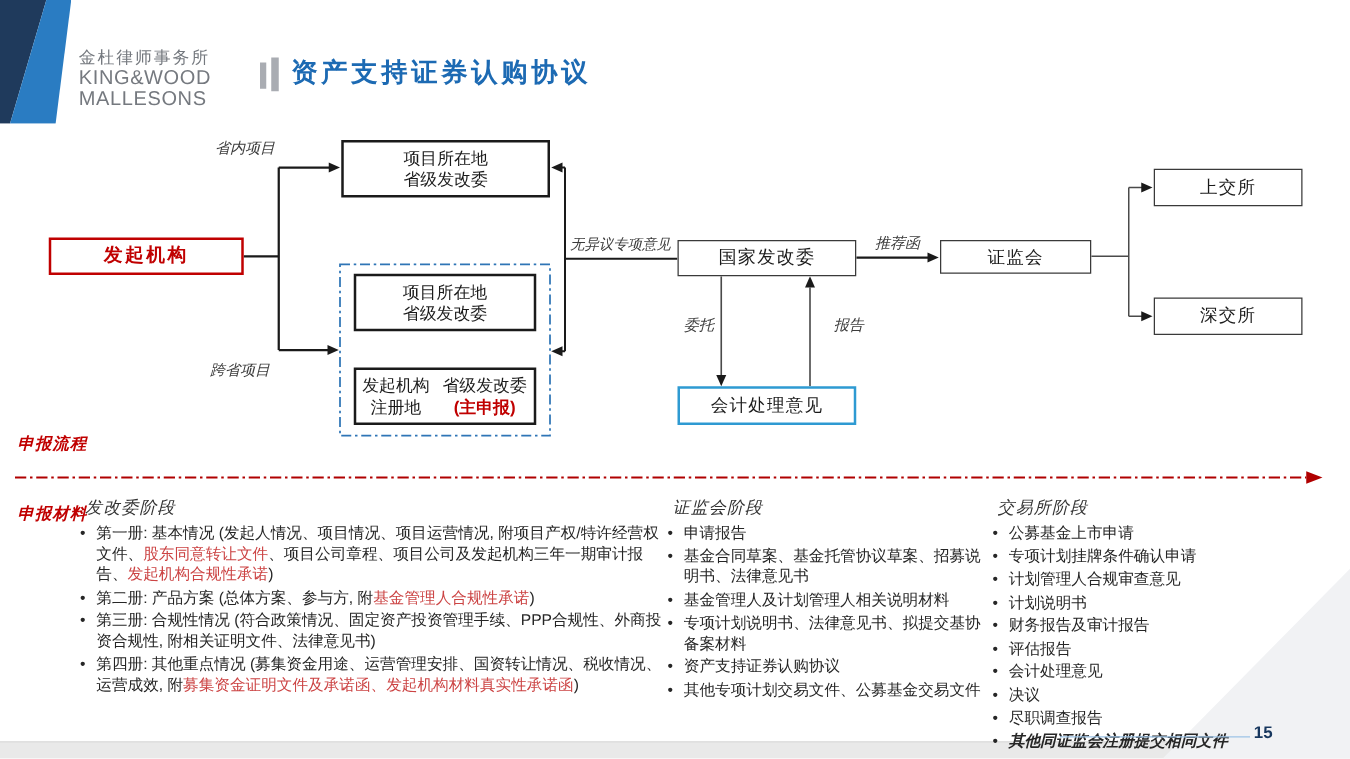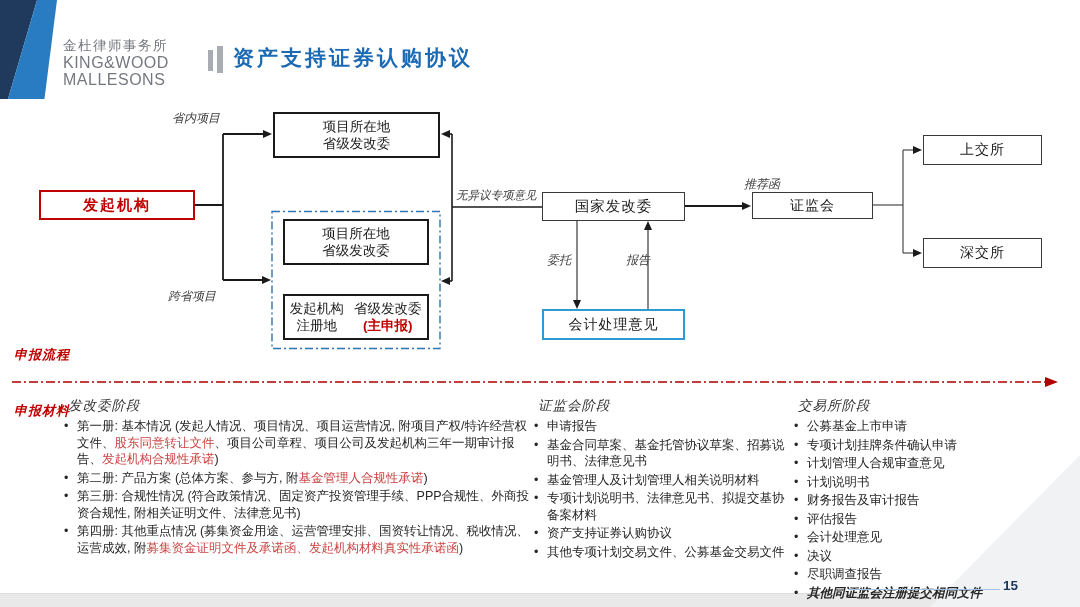--- a/index.html
+++ b/index.html
@@ -146,23 +146,23 @@
     </div>
     <div class="node nt node-nndrc">国家发改委</div>
     <div class="node node-zhongzi">会计处理意见</div>
     <div class="node nt node-csrc">证监会</div>
     <div class="node nt node-sse">上交所</div>
     <div class="node nt node-szse">深交所</div>
 
     <div class="edge-label" style="left:172px;top:10px;">省内项目</div>
     <div class="edge-label" style="left:168px;top:188px;">跨省项目</div>
     <div class="edge-label" style="left:456px;top:88px;font-size:11.5px;">无异议专项意见</div>
-    <div class="edge-label" style="left:700px;top:76px;margin-left:44px;">推荐函</div>
+    <div class="edge-label" style="left:700px;top:86px;">推荐函</div>
     <div class="edge-label" style="left:547px;top:152px;">委托</div>
-    <div class="edge-label" style="left:626px;top:152px;">报告</div>
+    <div class="edge-label" style="left:667px;top:152px;">报告</div>
   </div>
 
   <div class="red-label" style="left:14px;top:346px;">申报流程</div>
   <svg class="divider" viewBox="0 0 1080 20">
     <line x1="12" y1="10" x2="1045" y2="10" stroke="#b00000" stroke-width="1.6" stroke-dasharray="9 3 2 3"></line>
     <polygon points="1058,10 1045,5 1045,15" fill="#b00000"></polygon>
   </svg>
 
   <div class="red-label" style="left:14px;top:402px;">申报材料</div>
 

